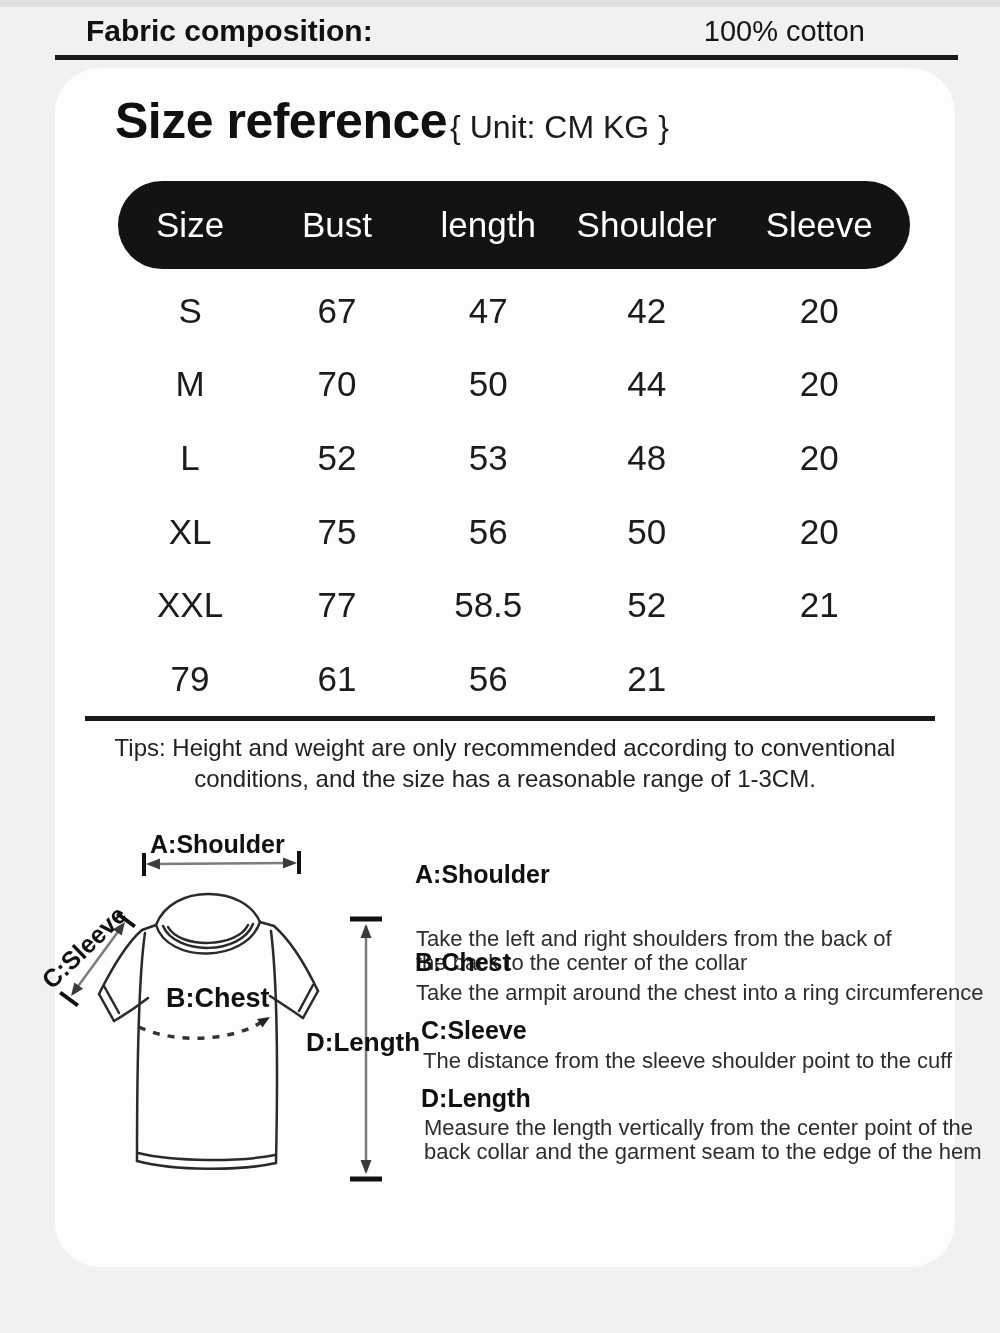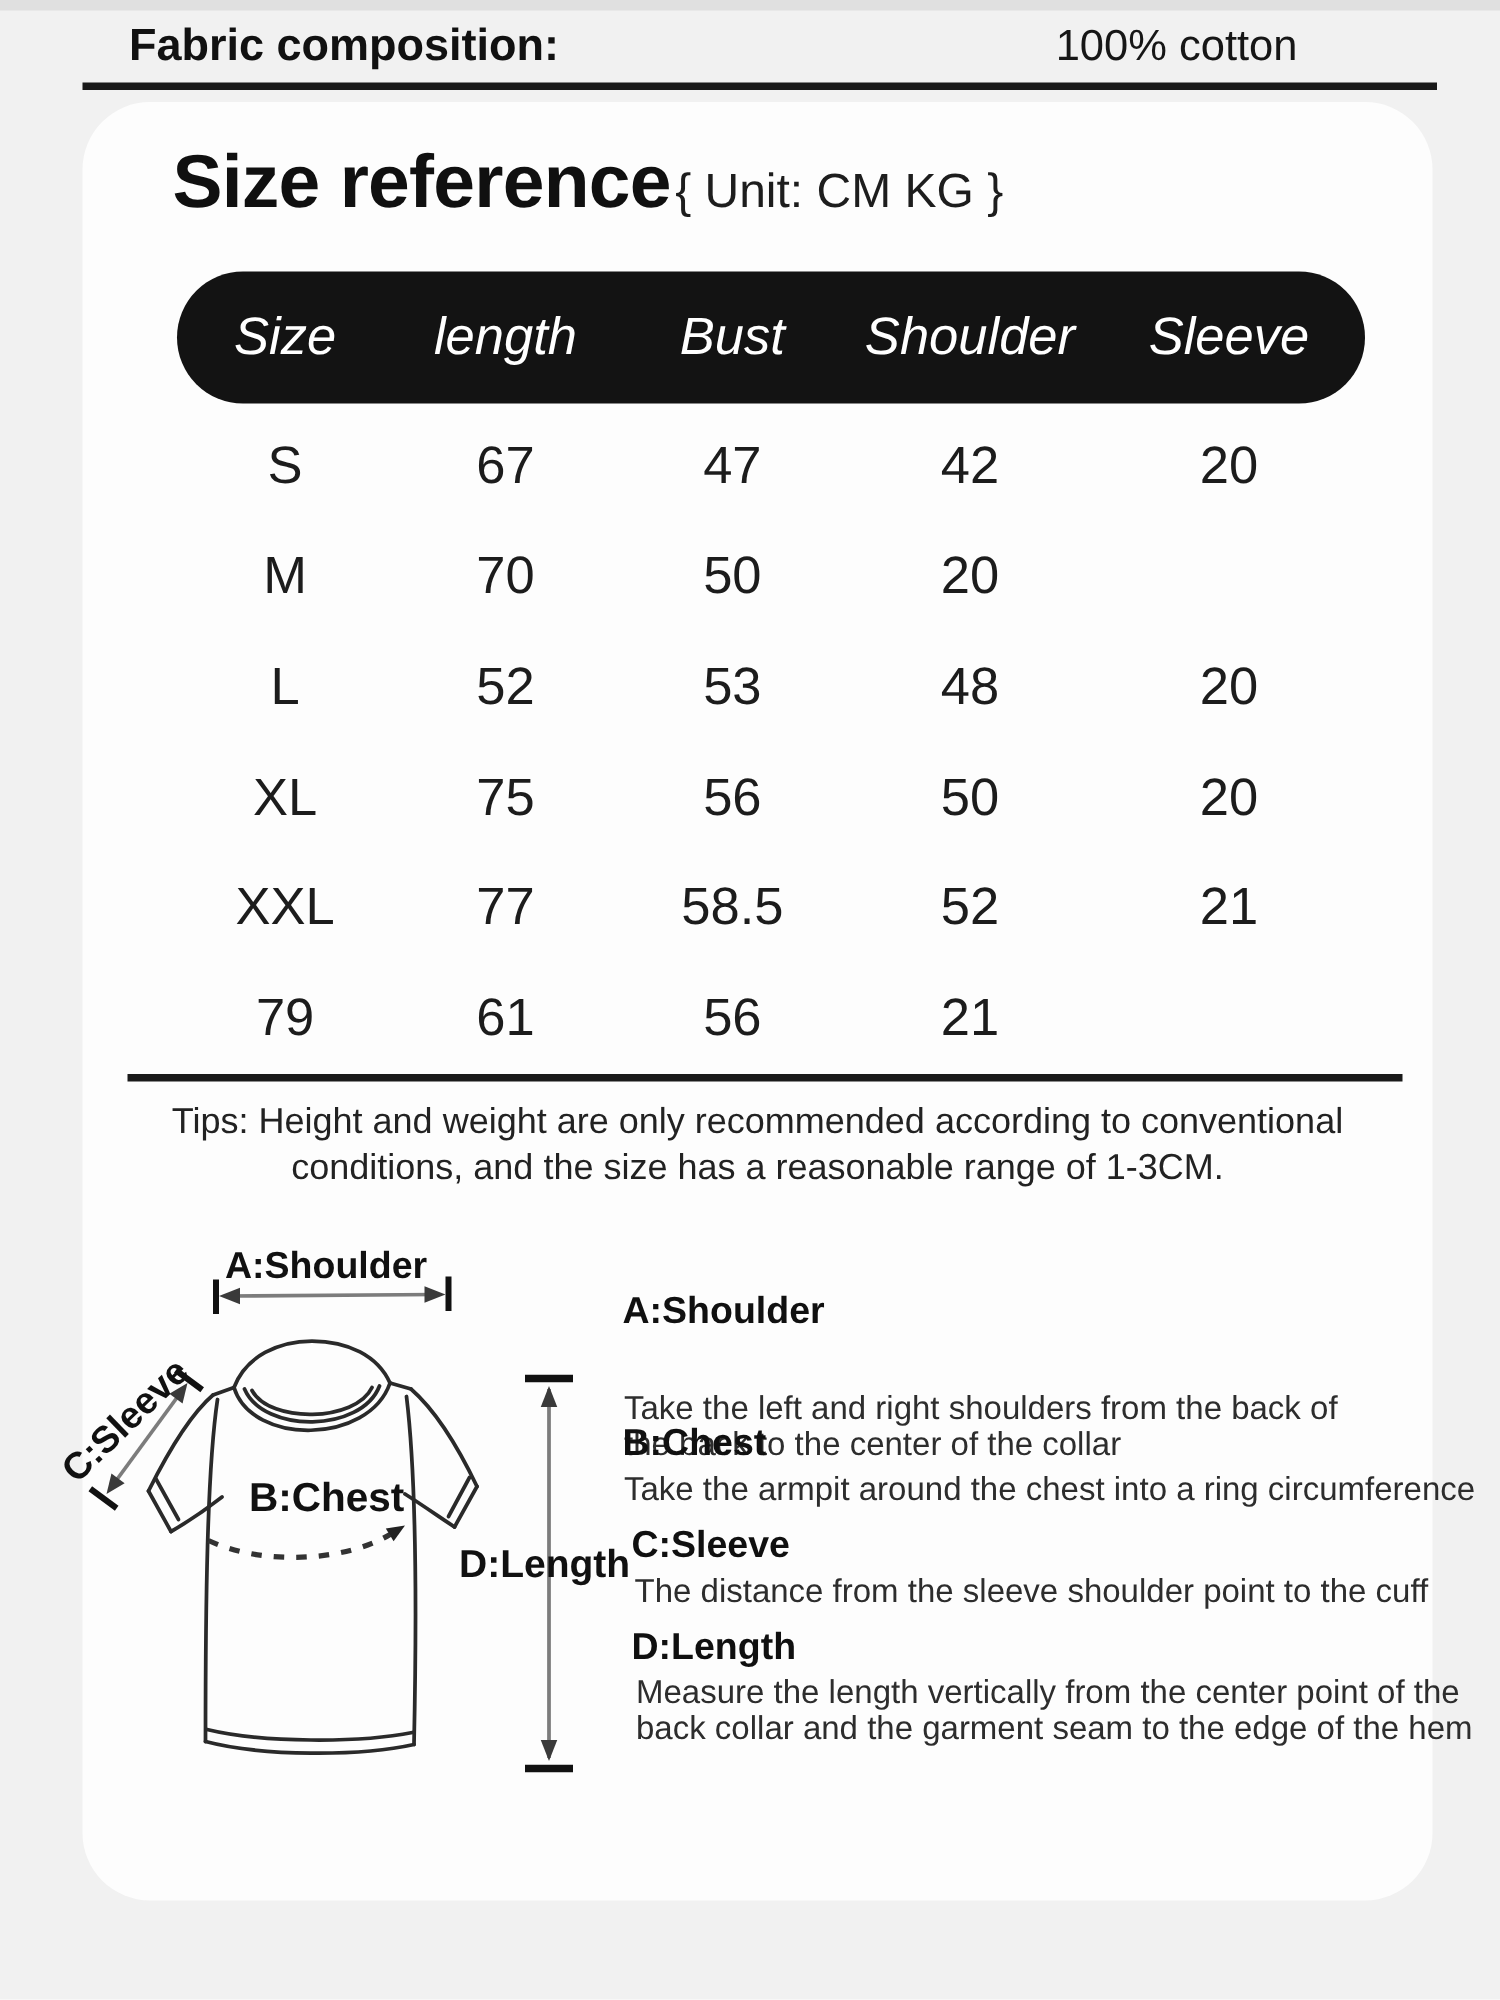--- a/index.html
+++ b/index.html
@@ -22,21 +22,21 @@
   }
   .title-row{position:absolute;left:60px;top:24px;display:flex;align-items:baseline;gap:3px;}
   .title{font-size:50px;font-weight:bold;letter-spacing:-0.5px;color:#101010;}
   .unit-note{font-size:32px;color:#1d1d1d;}
   .table-header{
     position:absolute;left:63px;top:113px;width:792px;height:88px;
     background:#131313;border-radius:44px;
     display:grid;grid-template-columns:18.2% 18.9% 19.3% 20.7% 22.9%;
     align-items:center;
   }
-  .table-header span{color:#ffffff;font-size:35px;text-align:center;font-style:italic;}
+  .table-header span{color:#ffffff;font-size:35px;text-align:center;}
   .table-body{
     position:absolute;left:63px;top:206px;width:792px;height:442px;
     display:grid;grid-template-rows:repeat(6,1fr);
   }
   .size-row{display:grid;grid-template-columns:18.2% 18.9% 19.3% 20.7% 22.9%;align-items:center;}
   .size-row span{font-size:35px;color:#1c1c1c;text-align:center;}
   .table-divider{position:absolute;left:30px;top:648px;width:850px;height:5px;background:#1a1a1a;}
   .tips{
     position:absolute;left:0;top:664px;width:100%;
     text-align:center;font-size:24px;line-height:31px;color:#222;
@@ -70,38 +70,39 @@
 <div class="header-divider"></div>
 
 <div class="card">
   <div class="title-row">
     <span class="title">Size reference</span>
     <span class="unit-note">{ Unit: CM KG }</span>
   </div>
 
   <div class="table-header">
     <span>Size</span>
+    <span>Bust</span>
     <span>length</span>
-    <span>Bust</span>
     <span>Shoulder</span>
     <span>Sleeve</span>
   </div>
 
   <div class="table-body">
     <div class="size-row">
       <span>S</span>
       <span>67</span>
       <span>47</span>
       <span>42</span>
       <span>20</span>
     </div>
     <div class="size-row">
       <span>M</span>
       <span>70</span>
       <span>50</span>
+      <span>44</span>
       <span>20</span>
     </div>
     <div class="size-row">
       <span>L</span>
       <span>52</span>
       <span>53</span>
       <span>48</span>
       <span>20</span>
     </div>
     <div class="size-row">

